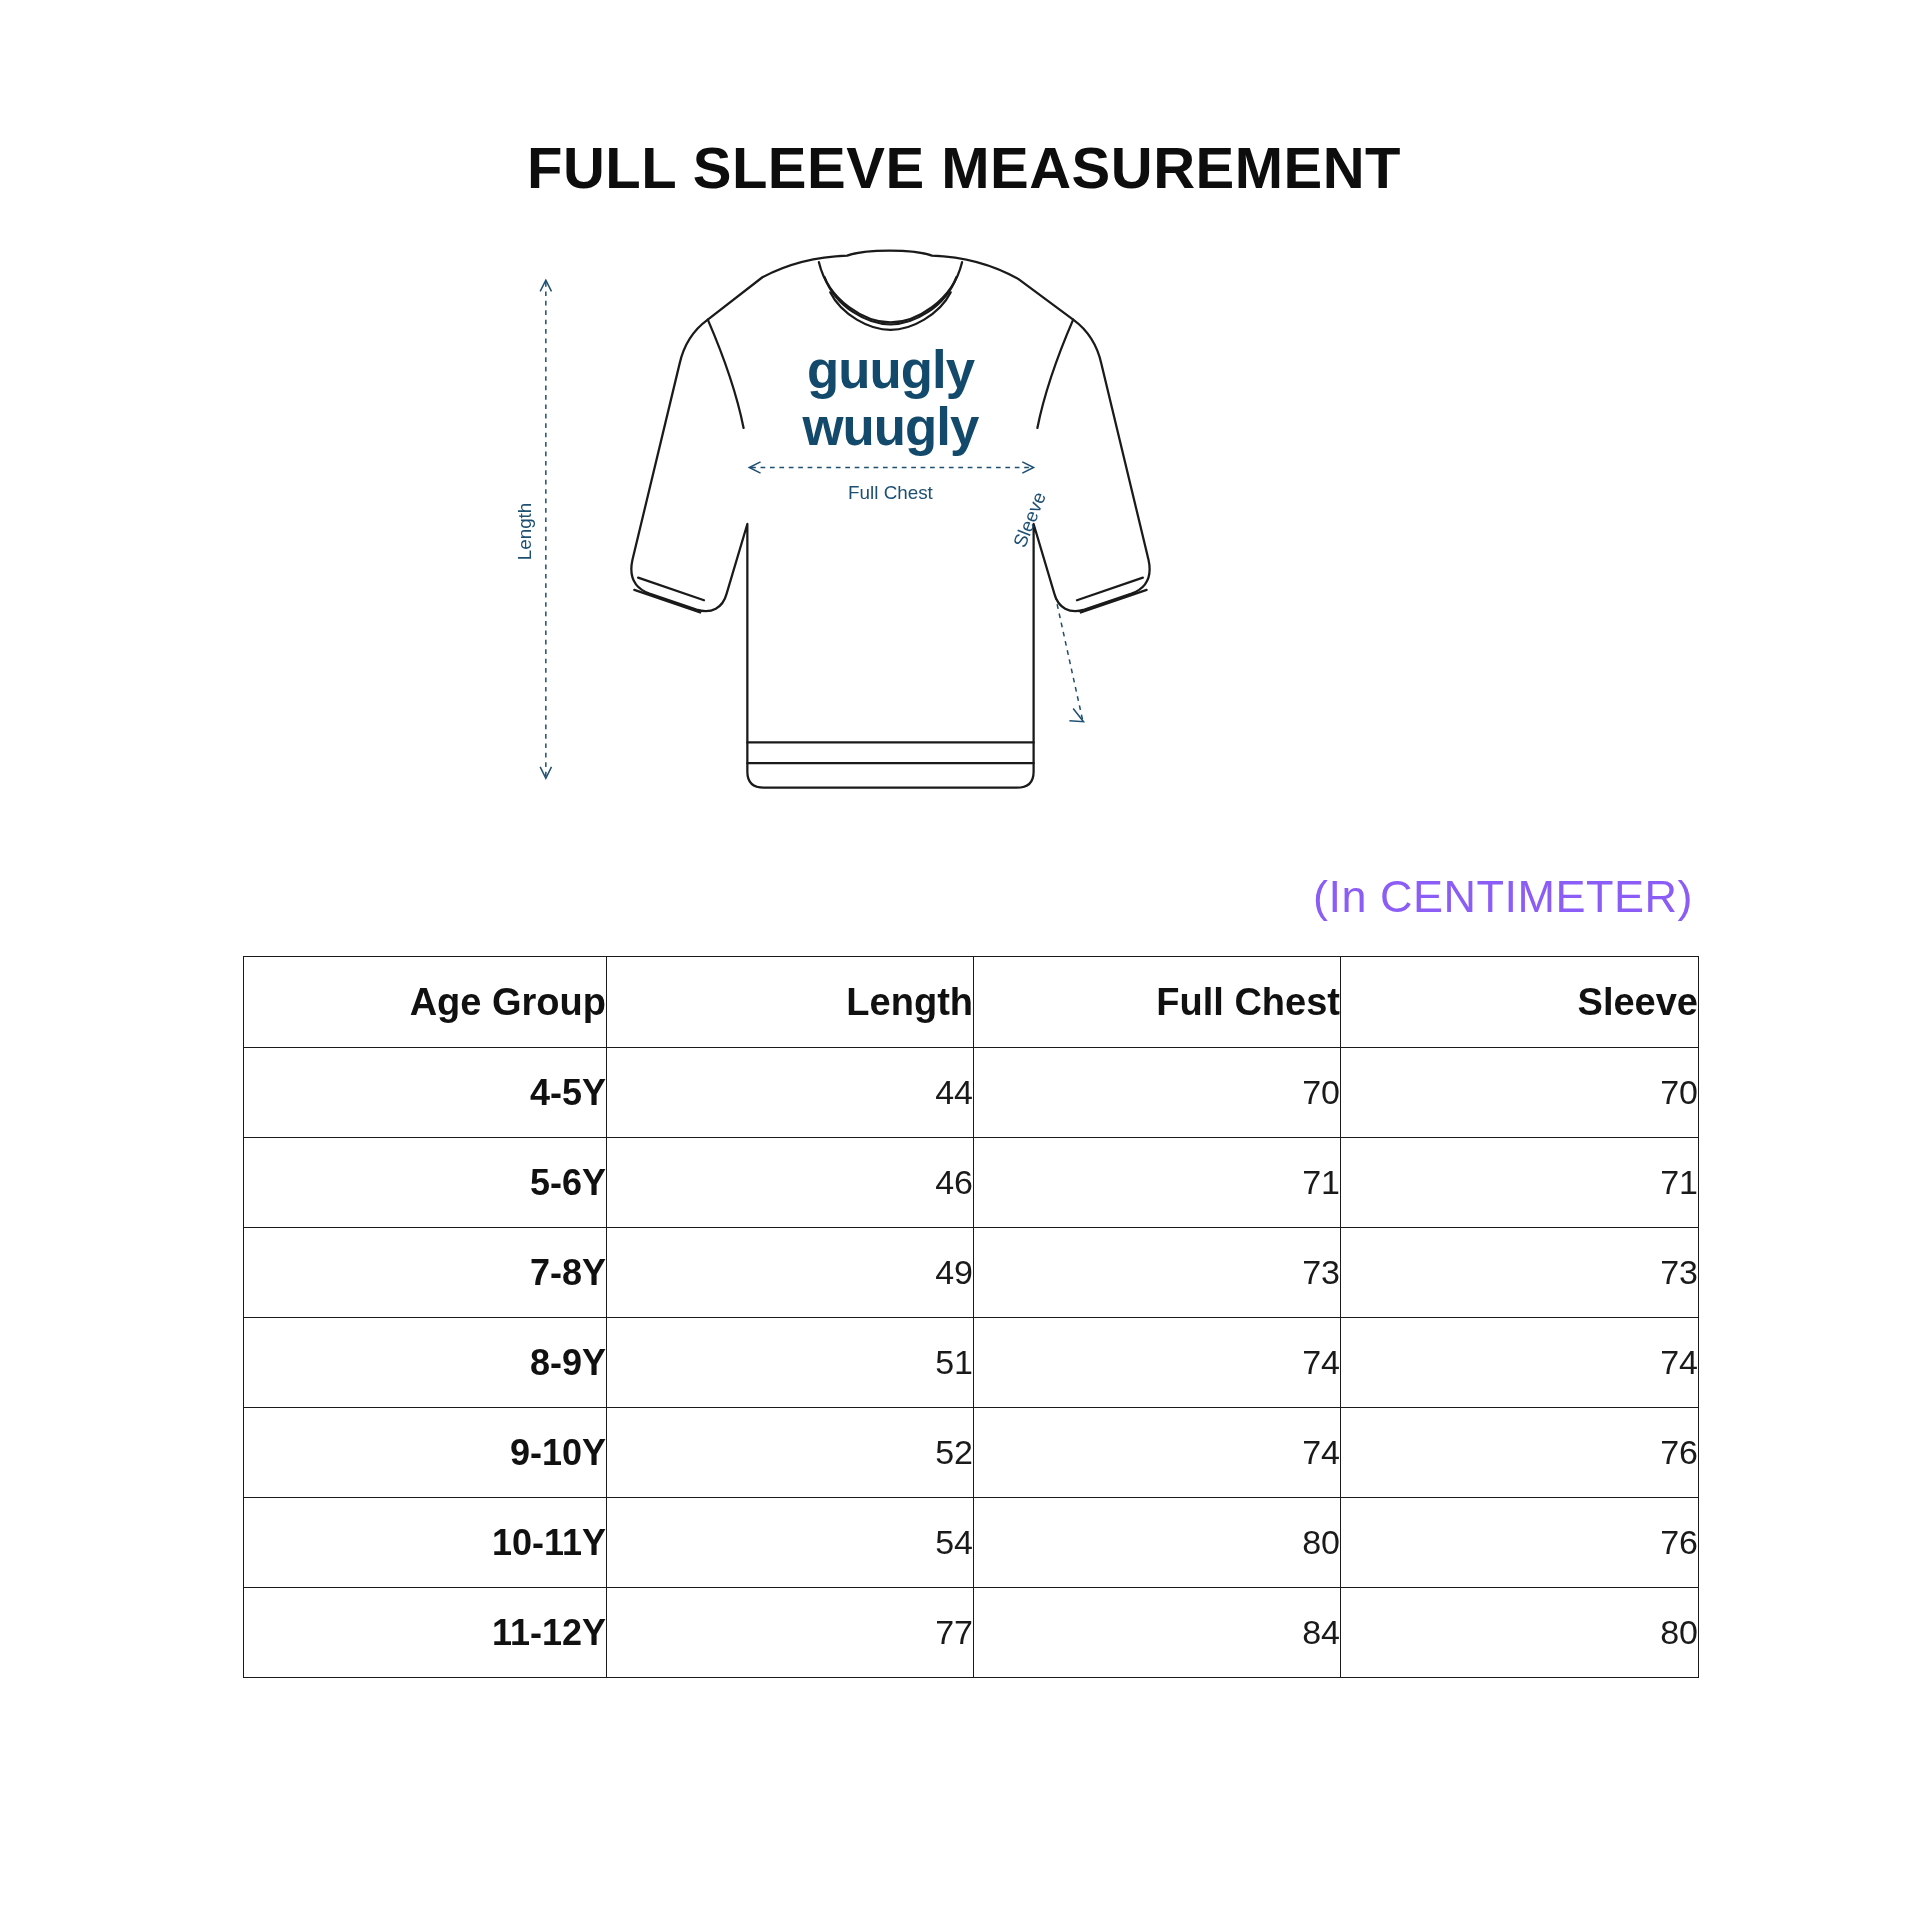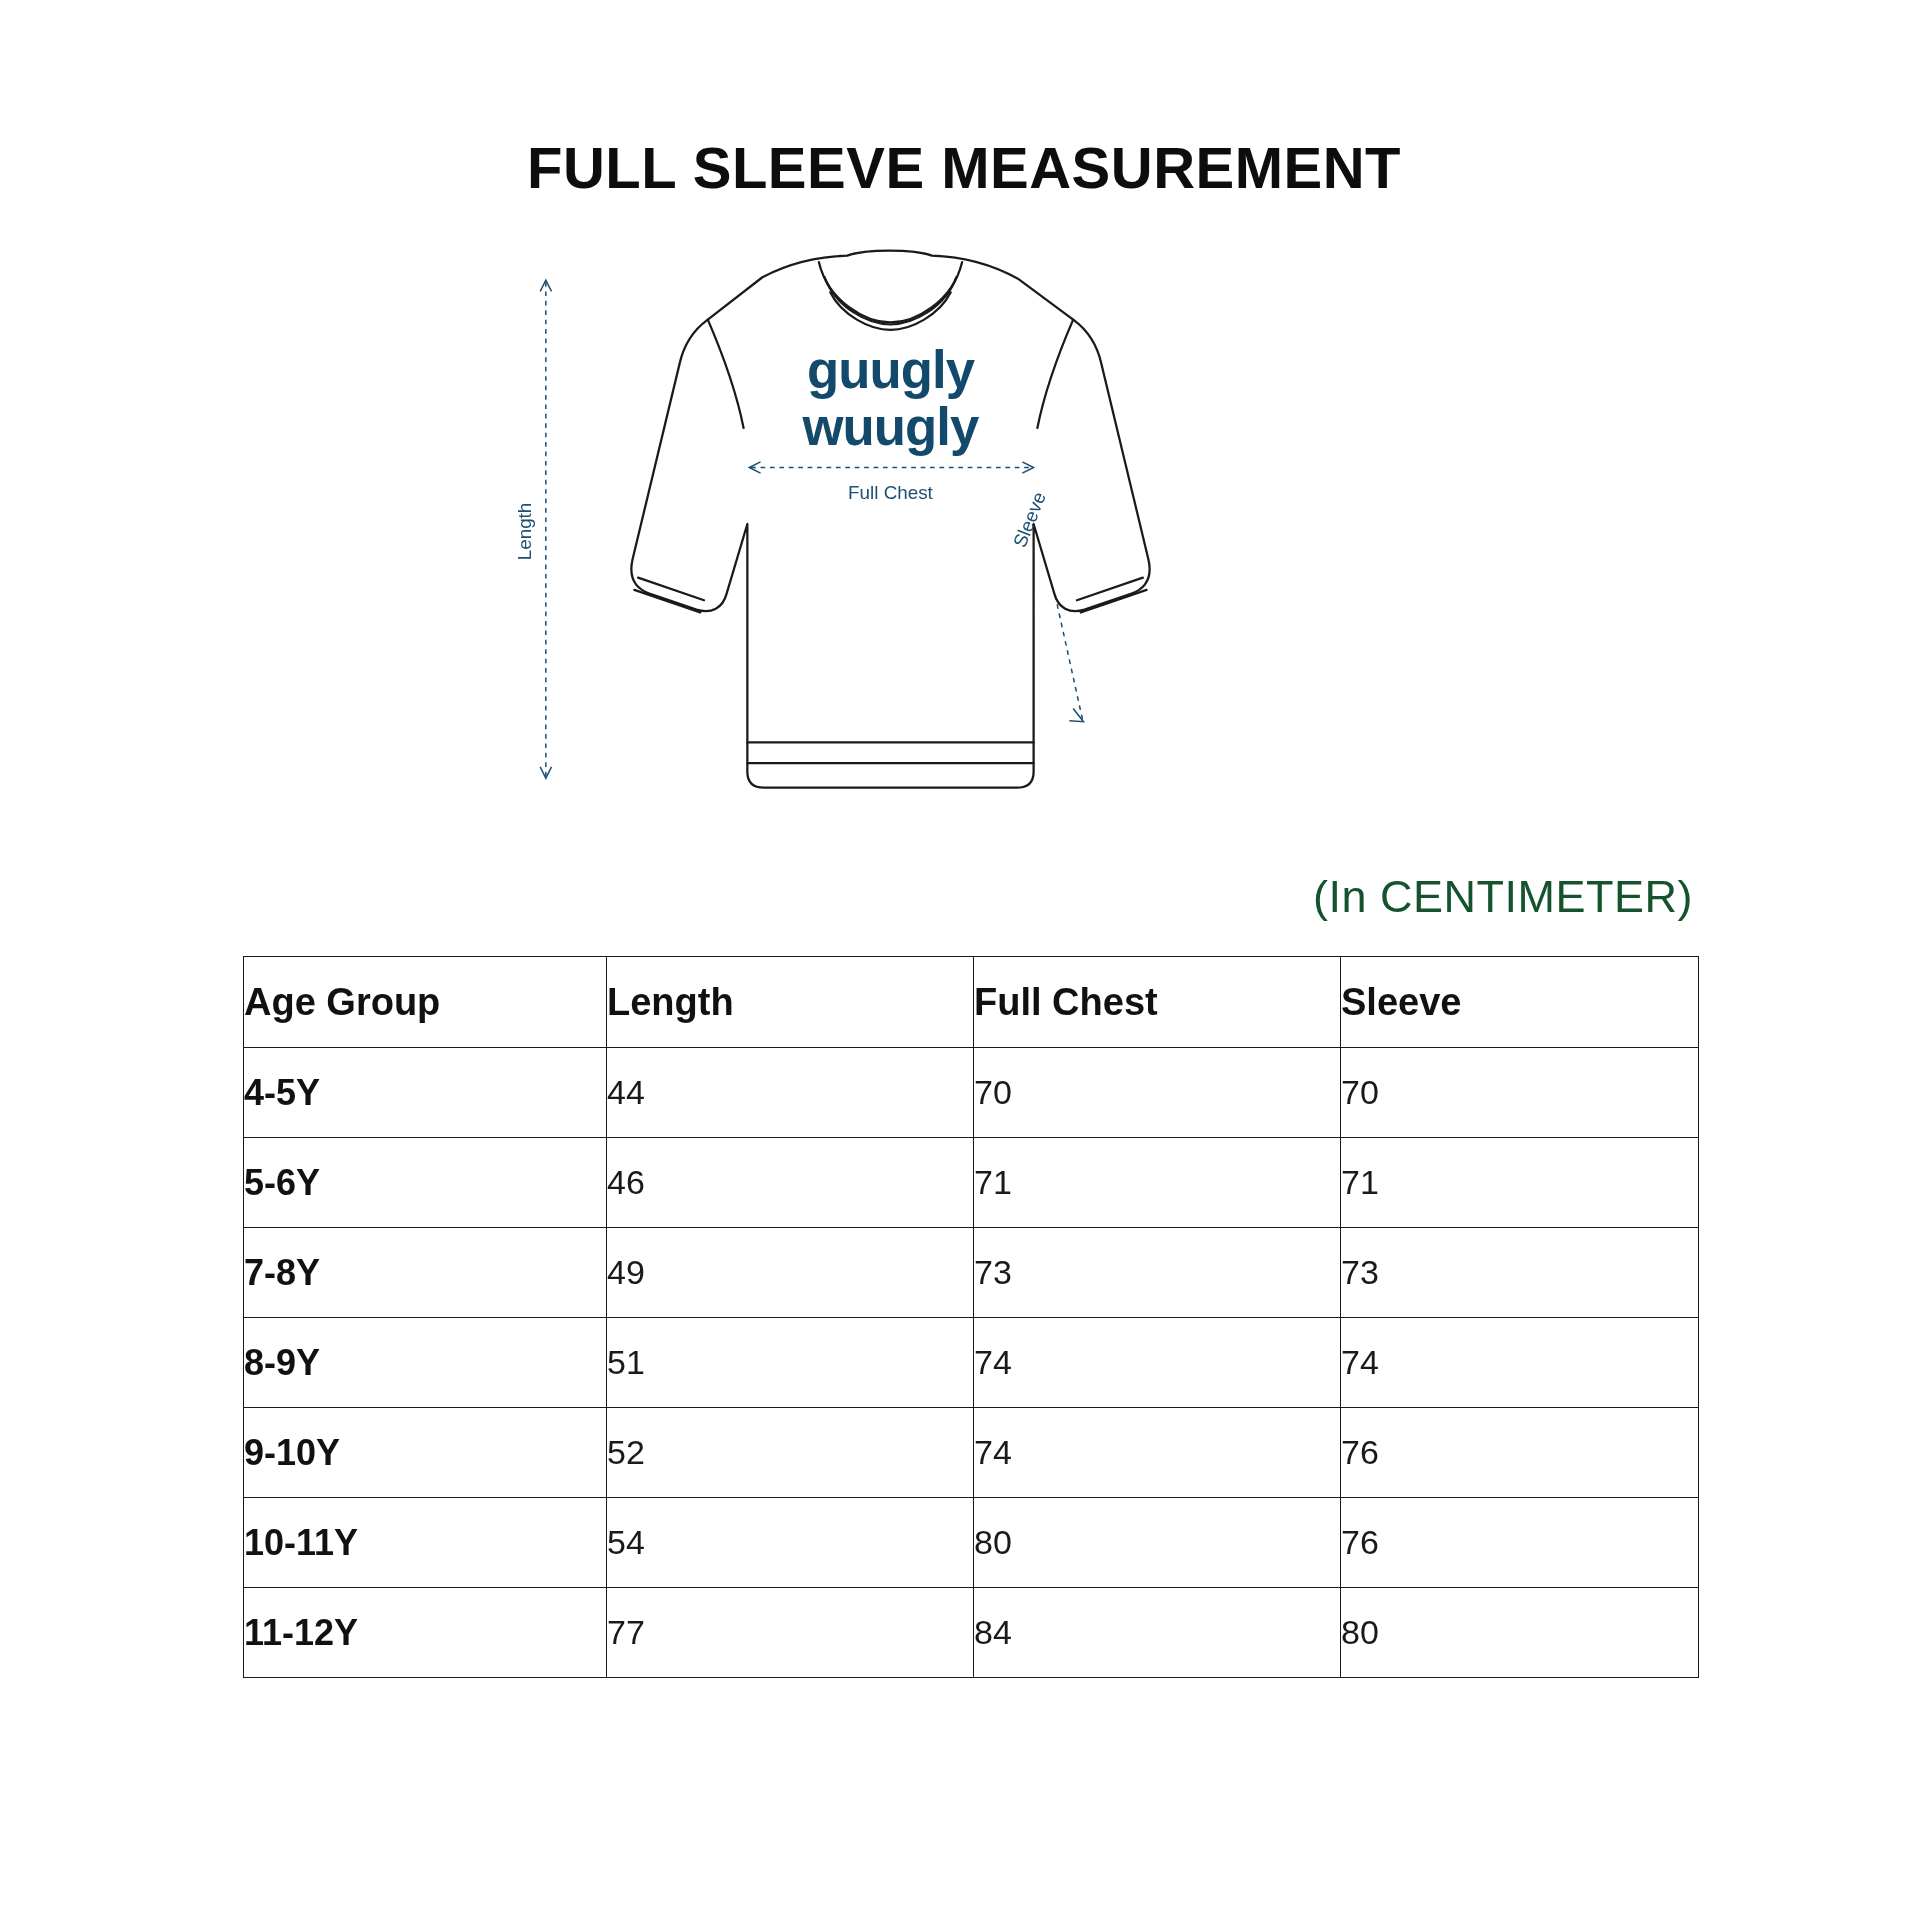--- a/index.html
+++ b/index.html
@@ -49,40 +49,40 @@
     display: block;
   }
 
   
   .unit-caption {
     position: absolute;
     top: 824px;
     right: 235px;
     font-size: 45px;
     font-weight: 400;
-    color: #14532d;
+    color: #8b5cf6;
     letter-spacing: 0.5px;
   }
 
   
   .table-wrap {
     position: absolute;
     top: 909px;
     left: 243px;
     width: 1455px;
   }
   table.size-table {
     border-collapse: collapse;
     width: 100%;
     table-layout: fixed;
   }
   table.size-table th,
   table.size-table td {
     border: 1.9px solid #1a1a1a;
-    text-align: left;
+    text-align: right;
     vertical-align: middle;
     padding: 0;
   }
   table.size-table col.c1 { width: 363px; }
   table.size-table col.c2 { width: 367px; }
   table.size-table col.c3 { width: 367px; }
   table.size-table col.c4 { width: 358px; }
 
   table.size-table thead th {
     height: 90px;

